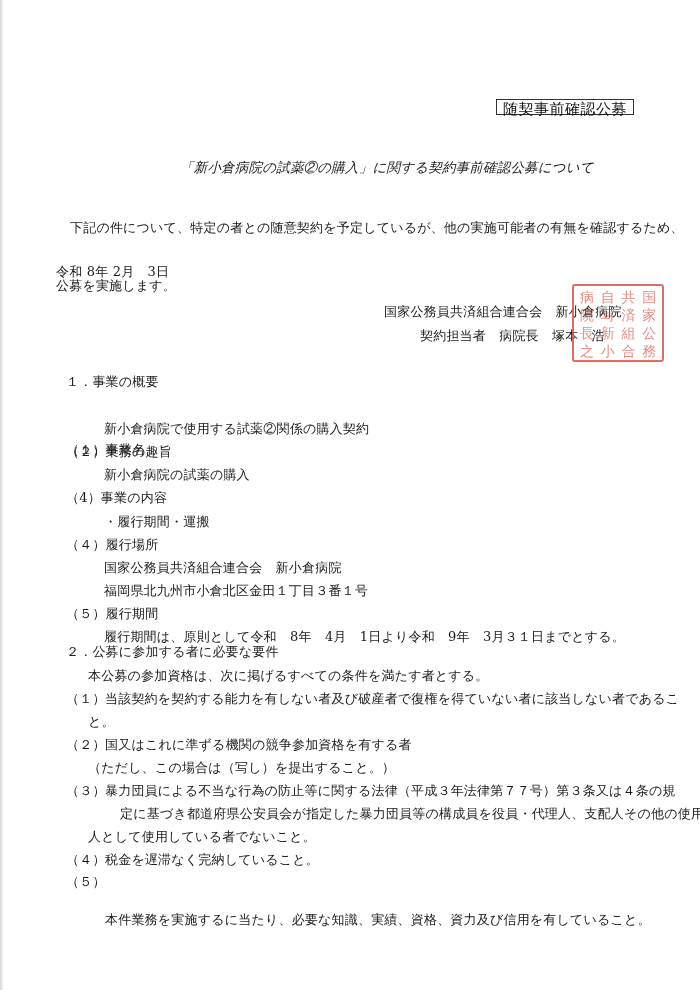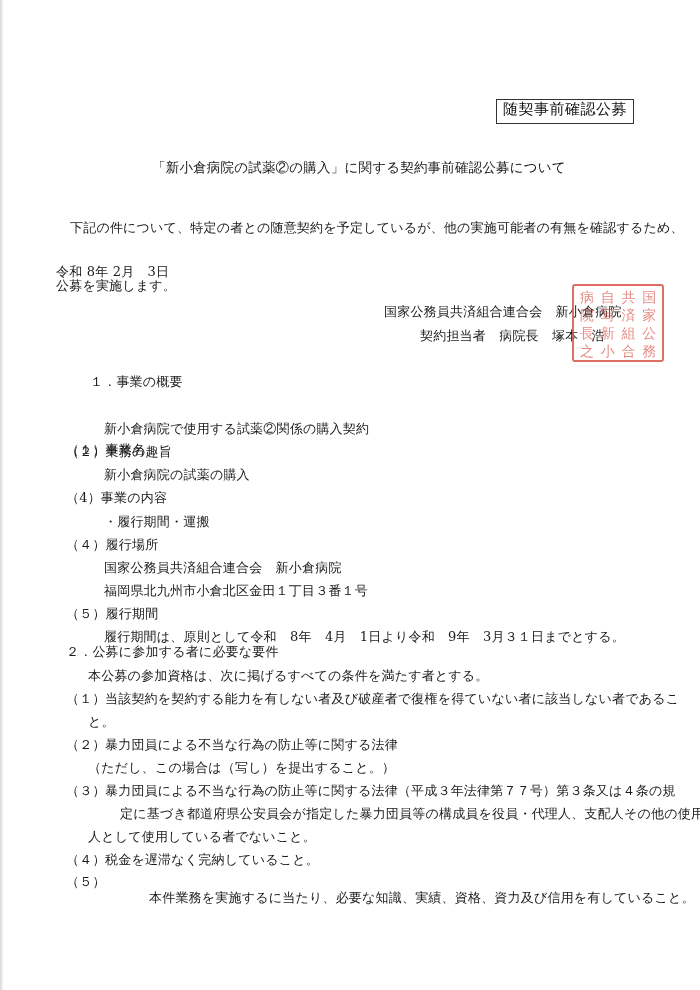--- a/index.html
+++ b/index.html
@@ -10,21 +10,21 @@
   }
   .page-edge {
     position: absolute; left: 0; top: 0; width: 3px; height: 990px;
     background: linear-gradient(to right, #d8d8d8, #f4f4f4);
   }
   .line {
     position: absolute; white-space: nowrap;
     font-size: 13px; line-height: 16px; letter-spacing: 0.2px;
   }
   .badge {
-    position: absolute; left: 496px; top: 99px; width: 138px; height: 25px;
+    position: absolute; left: 496px; top: 99px; width: 138px; height: 16px;
     border: 1.5px solid #333; box-sizing: border-box;
     font-family: "DejaVu Sans", "Liberation Sans", sans-serif;
     font-size: 15px; line-height: 19px; text-align: center; color: #111;
     letter-spacing: 0.5px;
   }
   .title { font-size: 13.5px; }
   .seal {
     position: absolute; left: 572px; top: 284px; width: 92px; height: 78px;
     border: 2px solid #d9544a; box-sizing: border-box; border-radius: 3px;
     opacity: 0.85;
@@ -39,21 +39,21 @@
     font-family: "DejaVu Sans", sans-serif; opacity: 0.8;
   }
 </style>
 </head>
 <body>
 
 <div class="page-edge"></div>
 
 <div class="badge">随契事前確認公募</div>
 
-<div class="line title" style="left:152px; top:159px;">「新小倉病院の試薬②の購入」に関する契約事前確認公募について</div>
+<div class="line title" style="left:180px; top:159px;font-style:italic;">「新小倉病院の試薬②の購入」に関する契約事前確認公募について</div>
 
 <div class="line" style="left:70px; top:220px;">下記の件について、特定の者との随意契約を予定しているが、他の実施可能者の有無を確認するため、</div>
 <div class="line" style="left:56px; top:230px;margin-top:48px;">公募を実施します。</div>
 
 <div class="line" style="left:56px; top:264px;">令和 8年 2月　3日</div>
 
 <div class="line" style="left:384px; top:304px;">国家公務員共済組合連合会　新小倉病院</div>
 <div class="line" style="left:420px; top:328px;">契約担当者　病院長　塚本　浩</div>
 
 <div class="seal">
@@ -70,21 +70,21 @@
     <span class="seal-char">新</span>
     <span class="seal-char">組</span>
     <span class="seal-char">公</span>
     <span class="seal-char">之</span>
     <span class="seal-char">小</span>
     <span class="seal-char">合</span>
     <span class="seal-char">務</span>
   </div>
 </div>
 
-<div class="line" style="left:66px; top:374px;margin-left:24px;">１．事業の概要</div>
+<div class="line" style="left:66px; top:374px;">１．事業の概要</div>
 
 <div class="line" style="left:66px; top:418px;margin-top:24px;">（１）事業名</div>
 <div class="line" style="left:104px; top:421px;">新小倉病院で使用する試薬②関係の購入契約</div>
 
 <div class="line" style="left:66px; top:444px;">（２）業務の趣旨</div>
 <div class="line" style="left:104px; top:467px;">新小倉病院の試薬の購入</div>
 
 <div class="line" style="left:66px; top:490px;">（4）事業の内容</div>
 <div class="line" style="left:104px; top:514px;">・履行期間・運搬</div>
 
@@ -96,25 +96,25 @@
 <div class="line" style="left:104px; top:629px;">履行期間は、原則として令和　8年　4月　1日より令和　9年　3月３１日までとする。</div>
 
 <div class="line" style="left:66px; top:644px;">２．公募に参加する者に必要な要件</div>
 <div class="line" style="left:88px; top:668px;">本公募の参加資格は、次に掲げるすべての条件を満たす者とする。</div>
 
 <div class="line" style="left:66px; top:691px;">（１）</div>
 <div class="line" style="left:105px; top:691px;">当該契約を契約する能力を有しない者及び破産者で復権を得ていない者に該当しない者であるこ</div>
 <div class="line" style="left:88px; top:714px;">と。</div>
 
 <div class="line" style="left:66px; top:737px;">（２）</div>
-<div class="line" style="left:105px; top:737px;">暴力団員による不当な行為の防止等に関する法律</div>
+<div class="line" style="left:105px; top:737px;">国又はこれに準ずる機関の競争参加資格を有する者</div>
 <div class="line" style="left:88px; top:760px;">（ただし、この場合は（写し）を提出すること。）</div>
 
 <div class="line" style="left:66px; top:783px;">（３）</div>
 <div class="line" style="left:105px; top:783px;">暴力団員による不当な行為の防止等に関する法律（平成３年法律第７７号）第３条又は４条の規</div>
 <div class="line" style="left:88px; top:806px;margin-left:32px;">定に基づき都道府県公安員会が指定した暴力団員等の構成員を役員・代理人、支配人その他の使用</div>
 <div class="line" style="left:88px; top:829px;">人として使用している者でないこと。</div>
 
 <div class="line" style="left:66px; top:852px;">（４）</div>
 <div class="line" style="left:105px; top:852px;">税金を遅滞なく完納していること。</div>
 
 <div class="line" style="left:66px; top:874px;">（５）</div>
-<div class="line" style="left:105px; top:890px;margin-left:44px;">本件業務を実施するに当たり、必要な知識、実績、資格、資力及び信用を有していること。</div>
+<div class="line" style="left:105px; top:912px;">本件業務を実施するに当たり、必要な知識、実績、資格、資力及び信用を有していること。</div>
 
 </body></html>

